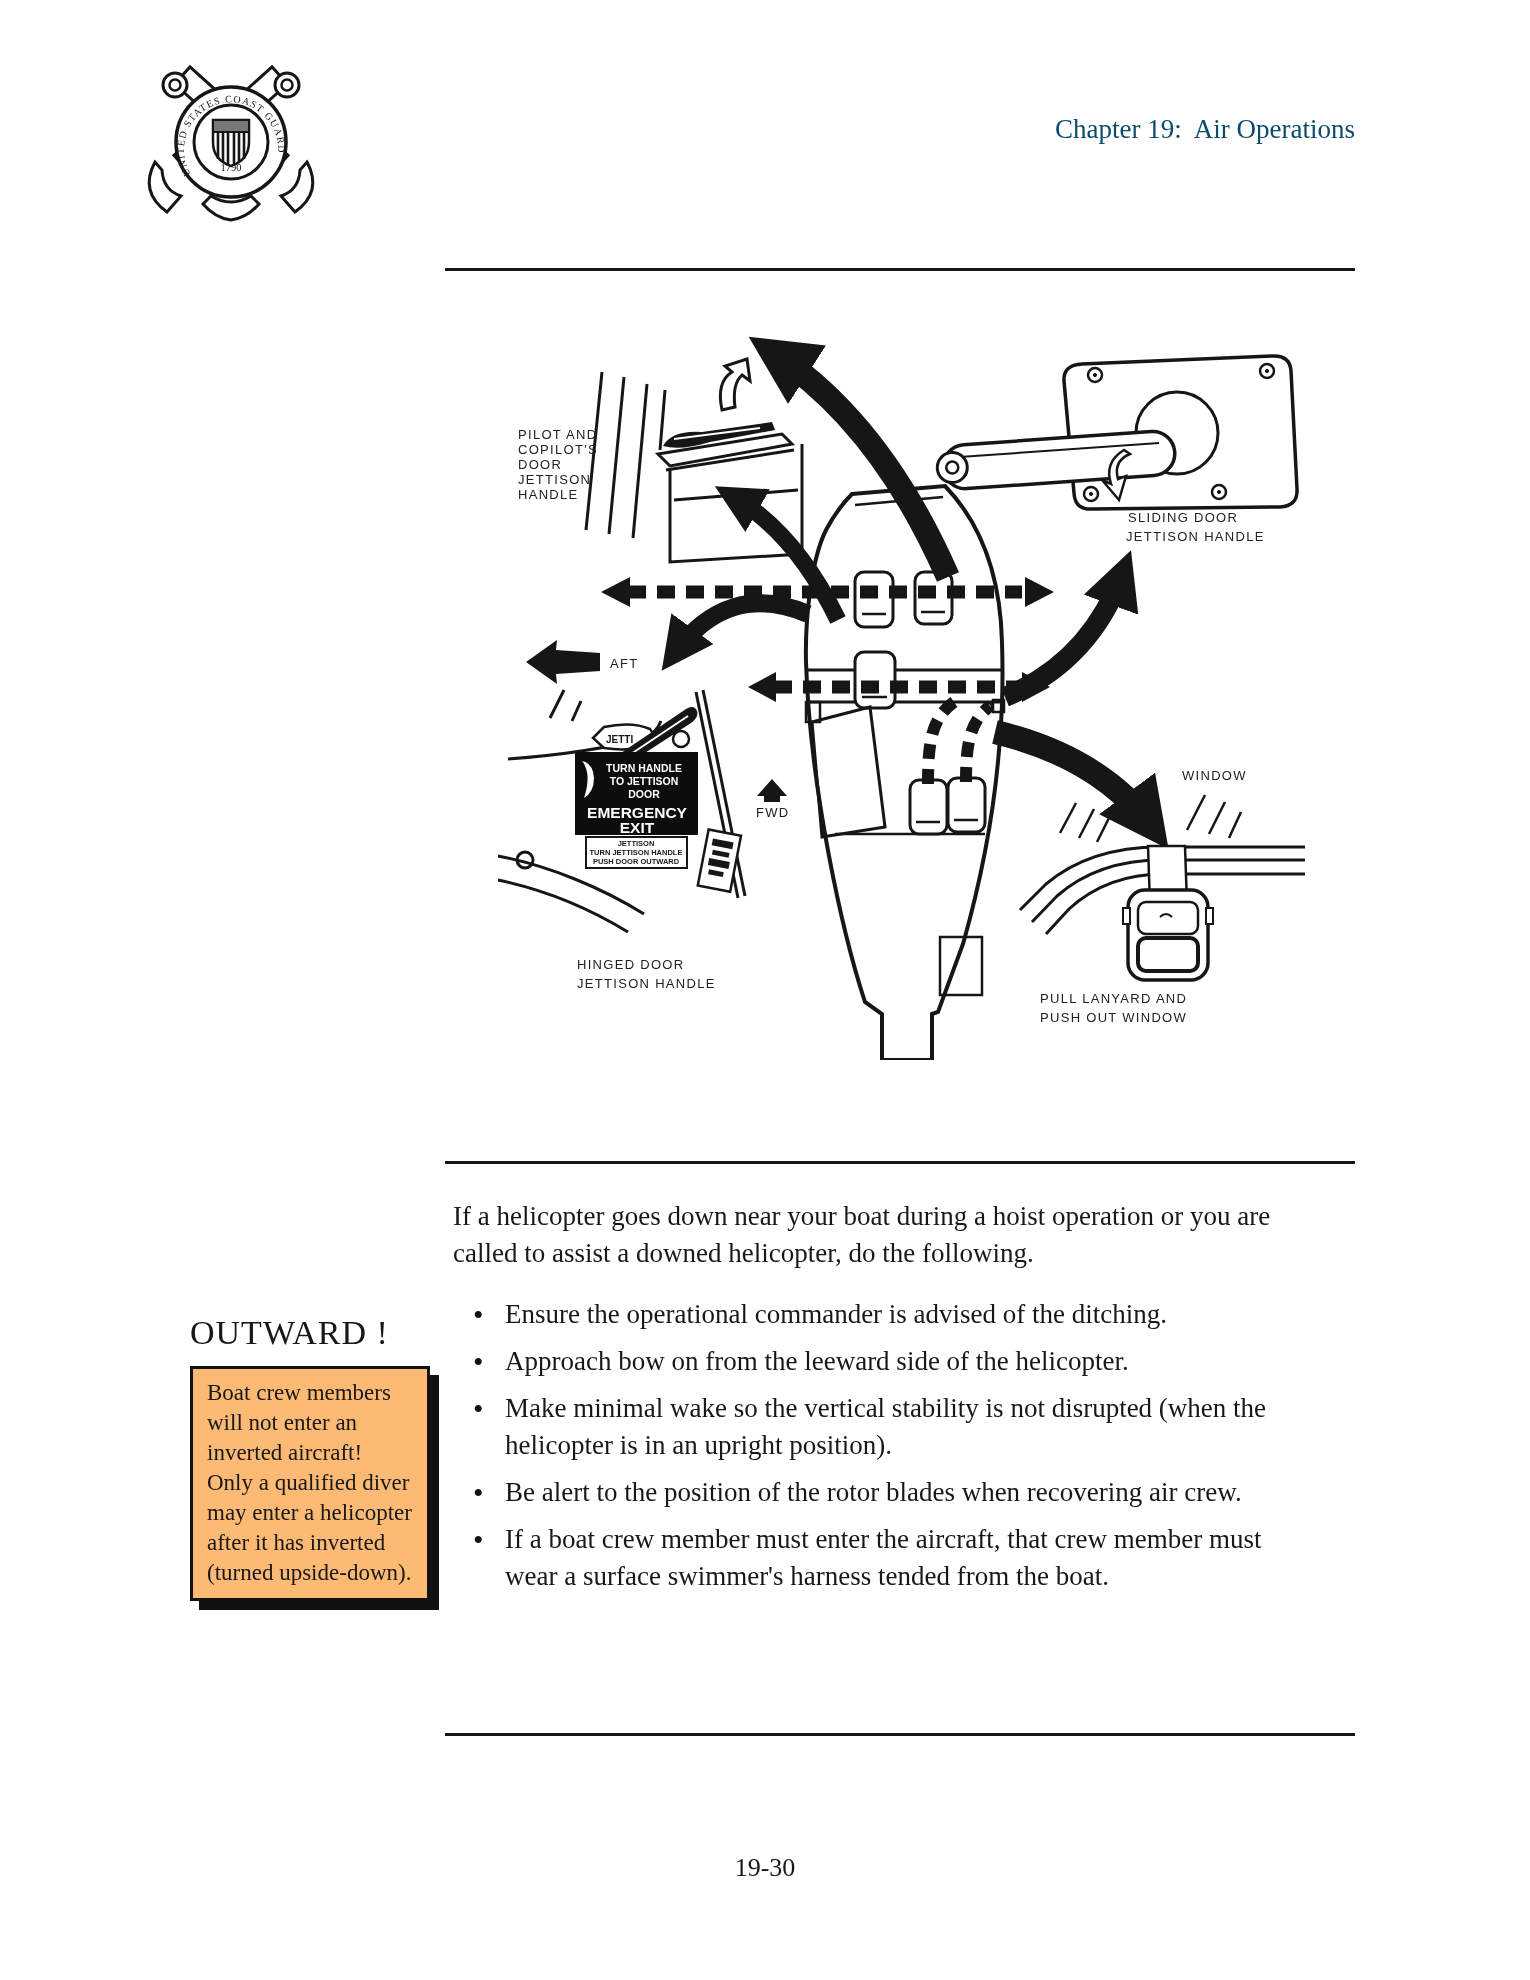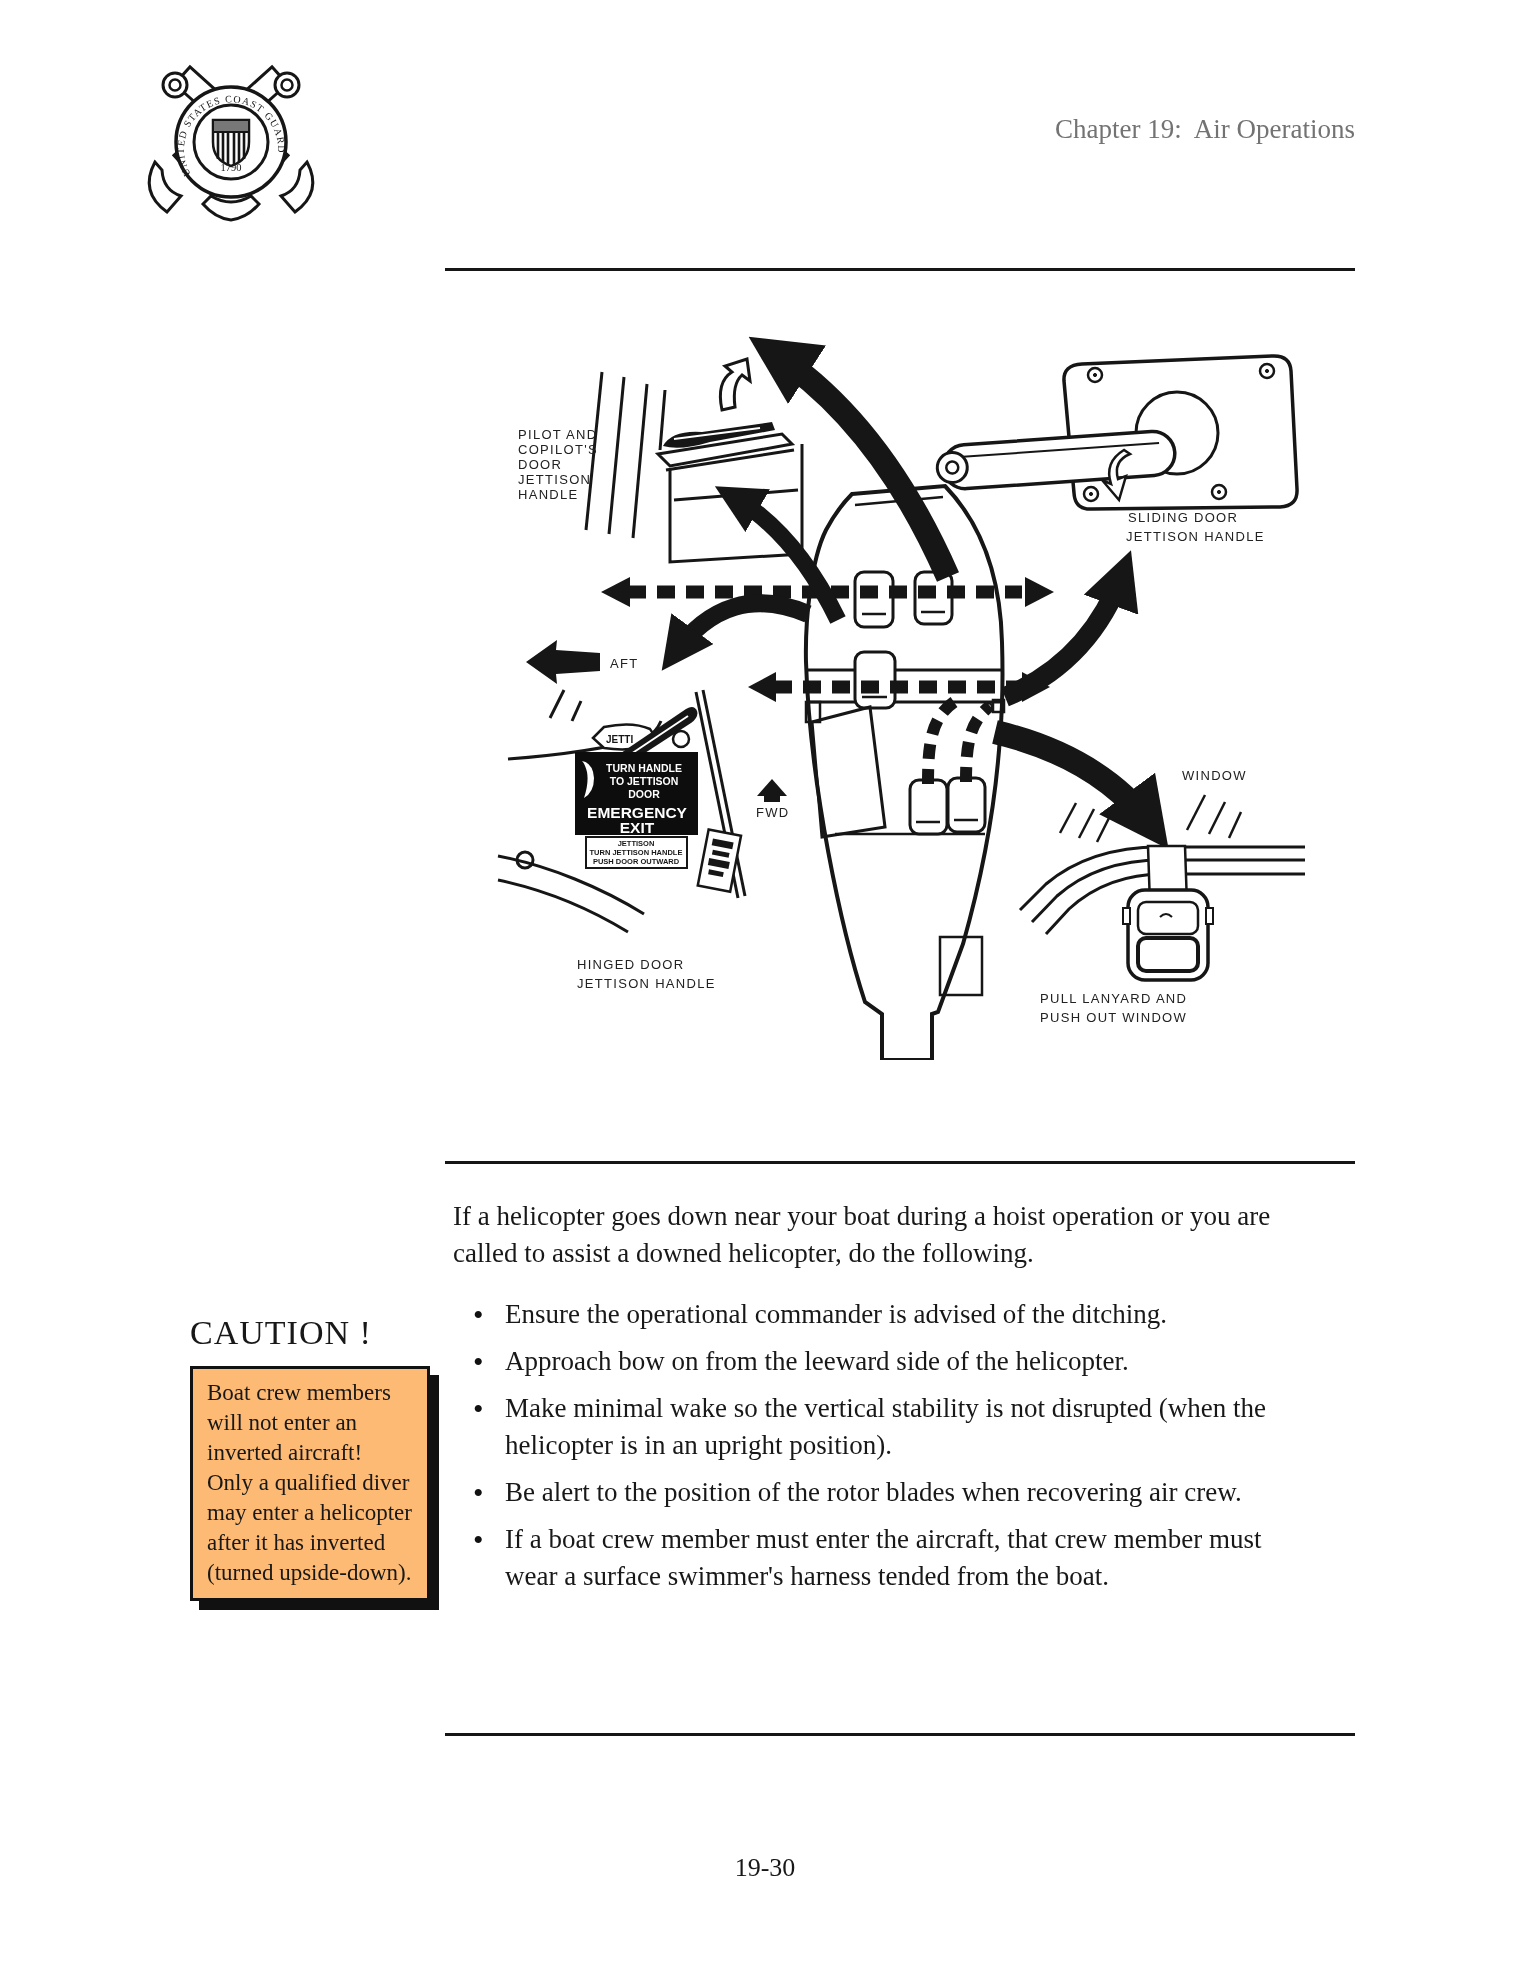--- a/index.html
+++ b/index.html
@@ -3,21 +3,21 @@
 <meta charset="utf-8">
 <style>
   * { margin:0; padding:0; box-sizing:border-box; }
   html,body { background:#ffffff; }
   .page {
     position:relative; width:1530px; height:1980px; background:#ffffff;
     font-family:"Liberation Serif", serif; color:#111; overflow:hidden;
   }
   .abs { position:absolute; }
   .rule { position:absolute; height:3px; background:#161616; }
-  .hdr { position:absolute; font-size:27px; white-space:pre; color:#737373; }
+  .hdr { position:absolute; font-size:27px; white-space:pre; color:#0c4a6e; }
   .caption { position:absolute; text-align:center; color:#181818; }
   .caption .c1 { font-size:29px; }
   .caption .c2 { font-size:27px; margin-top:5px; }
   .h-c2 { position:absolute; font-size:28px; line-height:37px; white-space:pre; color:#181818; }
   .h-caution { position:absolute; font-size:34px; letter-spacing:1px; white-space:pre; color:#181818; }
   .caution-box {
     position:absolute; width:240px; border:3px solid #111; background:#fdba74;
     box-shadow:9px 9px 0 0 #111; padding:9px 12px 10px 14px;
     font-size:23px; line-height:30px; white-space:pre-wrap; color:#181818;
   }
@@ -291,21 +291,21 @@
       </text>
     </g>
   </svg>
 
   <div class="caption" style="left:460px; top:1074px; width:890px;">
   </div>
 
   <div class="rule" style="left:445px; top:1161px; width:910px;"></div>
 
 
-  <div class="h-caution" style="left:190px; top:1314px;">CAUTION !</div>
+  <div class="h-caution" style="left:190px; top:1314px;">OUTWARD !</div>
 
   <div class="caution-box" style="left:190px; top:1366px;">Boat crew members will not enter an inverted aircraft!  Only a qualified diver may enter a helicopter after it has inverted (turned upside-down).</div>
 
   <div class="intro" style="left:453px; top:1198px; width:868px;">If a helicopter goes down near your boat during a hoist operation or you are called to assist a downed helicopter, do the following.</div>
 
   <div class="bullets" style="left:455px; top:1296px;">
     <div class="bullet-row">
       <span class="bullet-dot">•</span>
       <span class="bullet-text">Ensure the operational commander is advised of the ditching.</span>
     </div>

